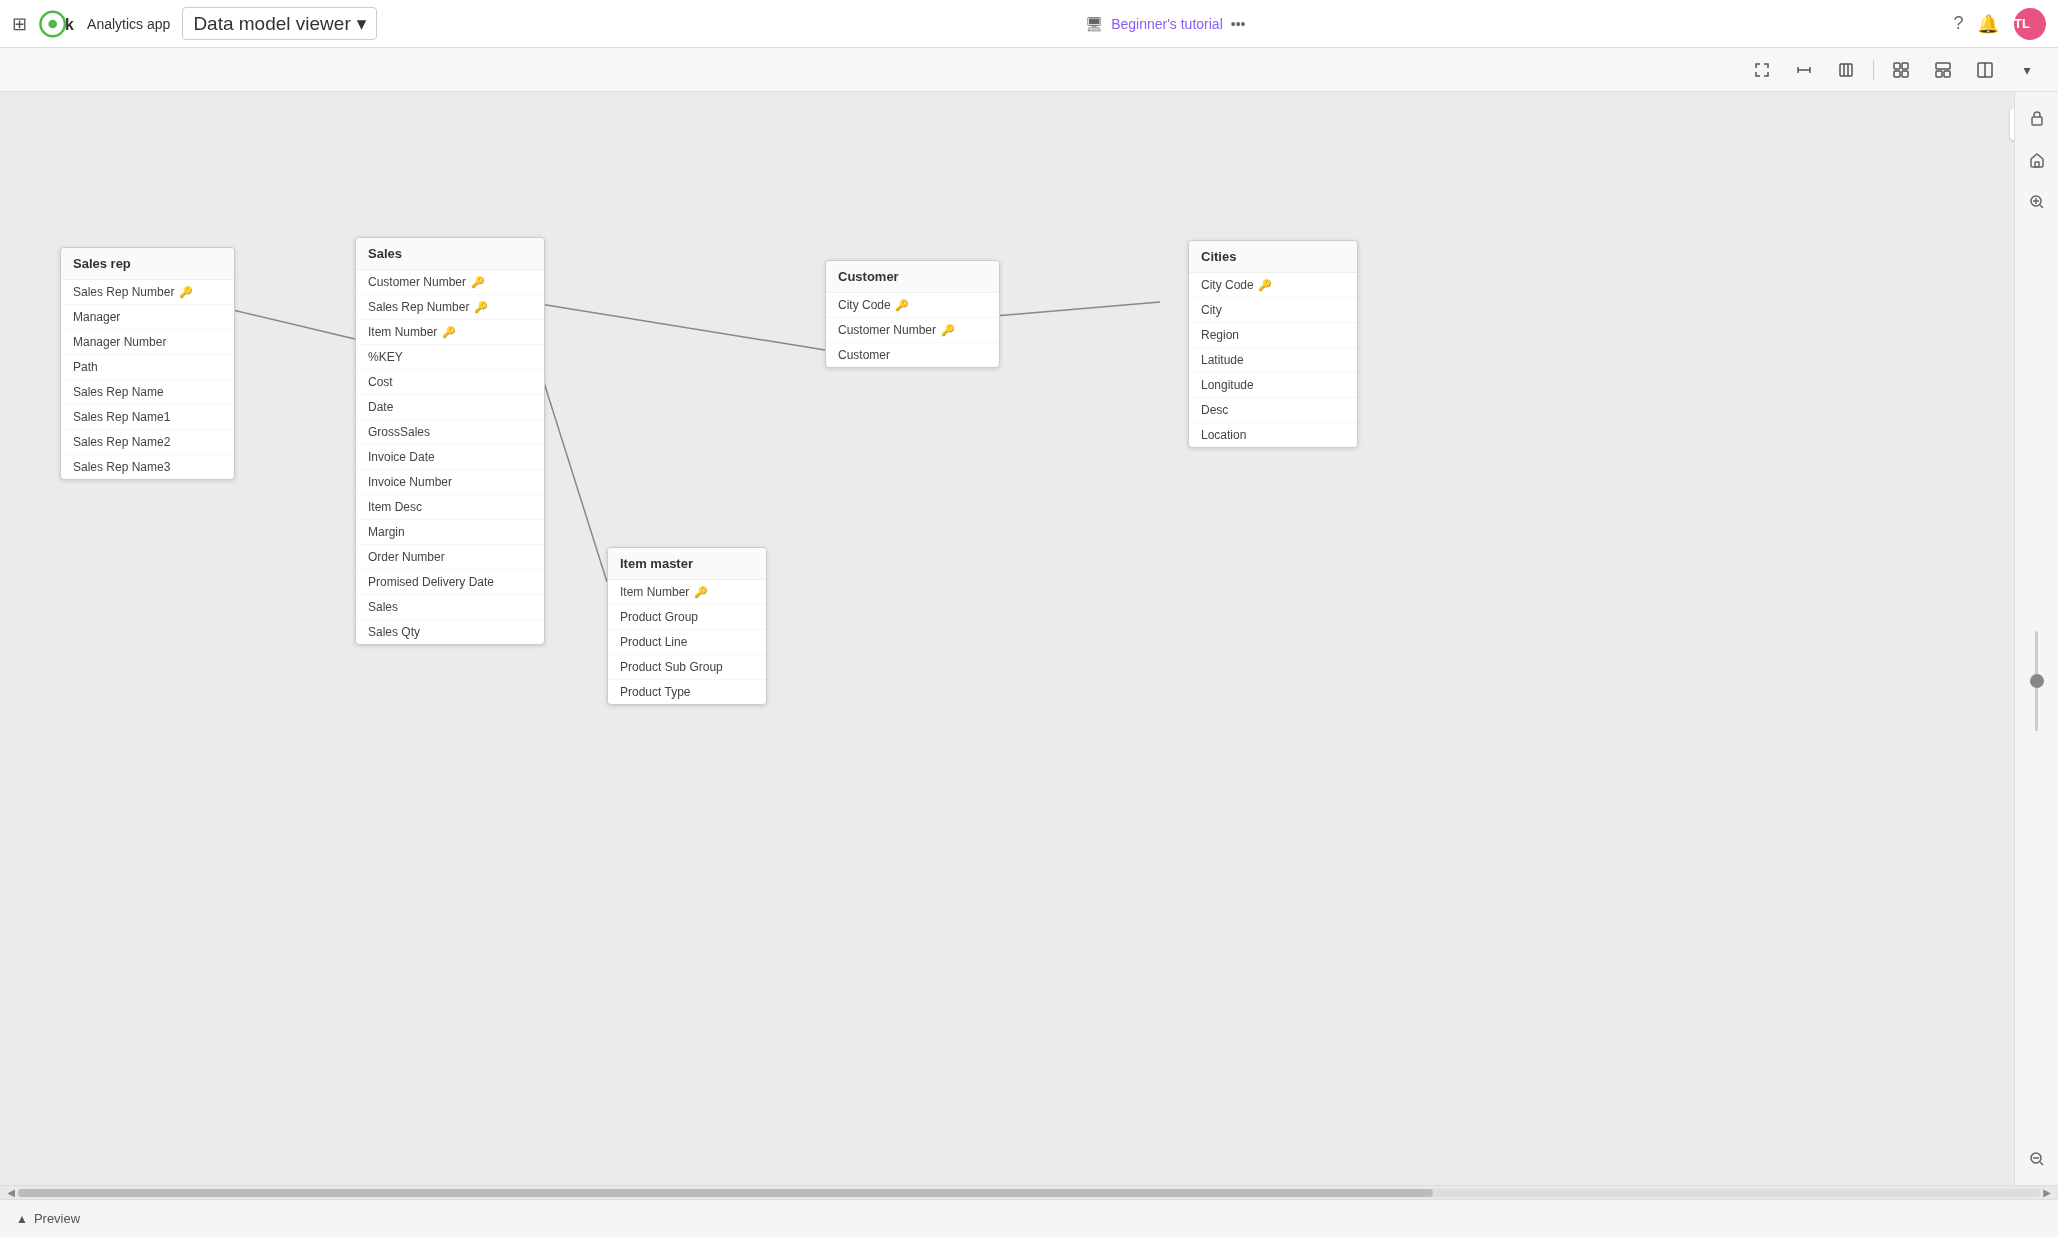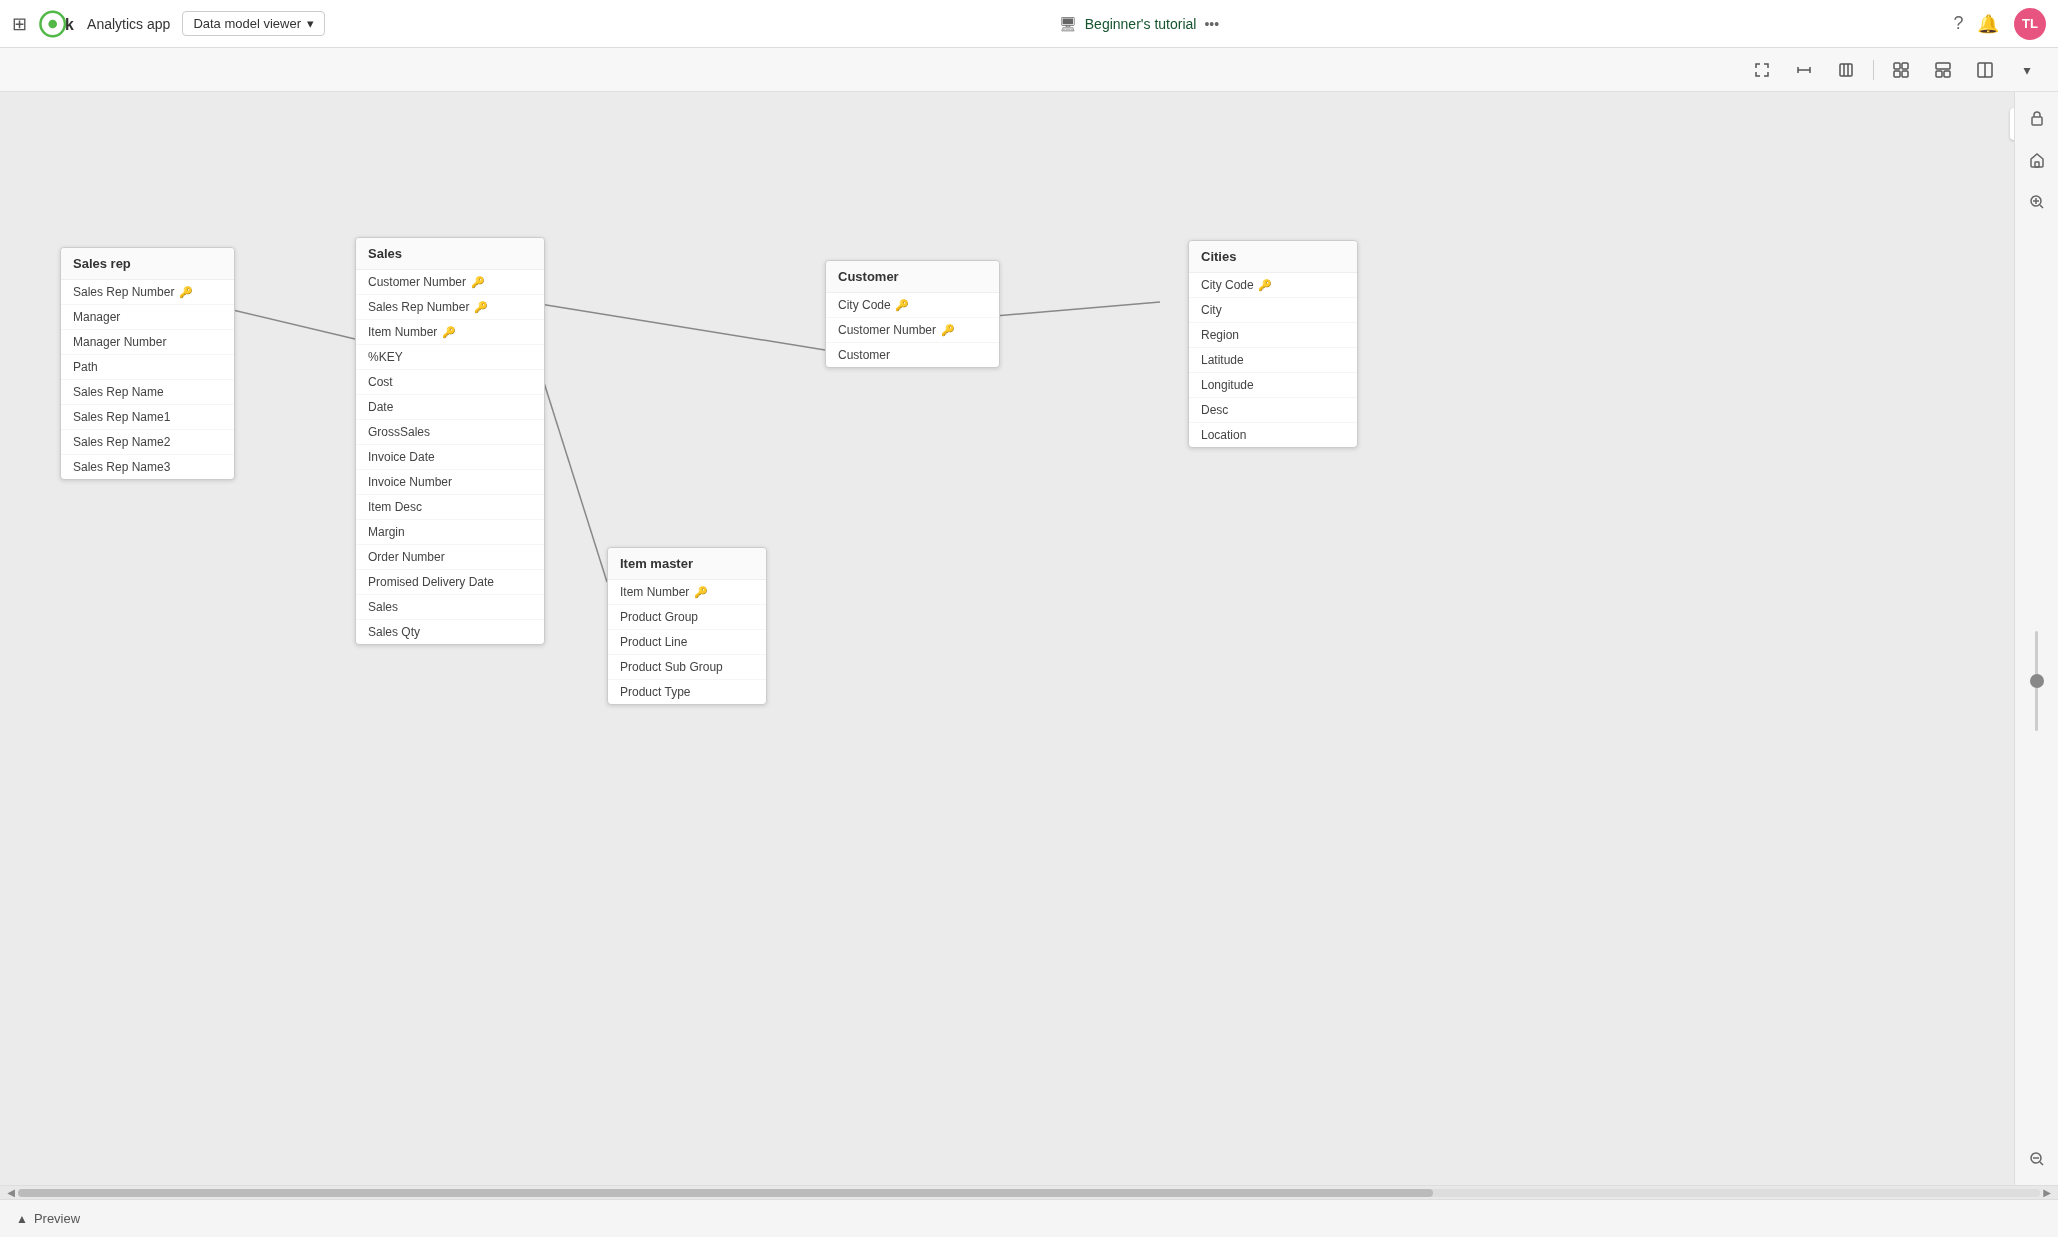--- a/index.html
+++ b/index.html
@@ -17,32 +17,32 @@
       flex-shrink: 0;
       z-index: 10;
     }
     .topnav-grid-icon { font-size: 18px; color: #555; cursor: pointer; }
     .topnav-logo { display: flex; align-items: center; gap: 6px; }
     .topnav-logo-svg { width: 36px; height: 28px; }
     .topnav-app-name { font-size: 14px; color: #333; font-weight: 400; text-align: right; }
     .topnav-dropdown {
       display: flex; align-items: center; gap: 6px;
       border: 1px solid #ccc; border-radius: 4px;
-      padding: 4px 10px; font-size: 13px; color: #333; cursor: pointer;
+      padding: 4px 10px; font-size: 19px; color: #333; cursor: pointer;
     }
     .topnav-center { flex: 1; display: flex; align-items: center; justify-content: center; gap: 8px; }
     .topnav-tutorial-icon { font-size: 14px; color: #666; }
-    .topnav-tutorial-label { font-size: 14px; color: #14532d; font-weight: 500; }
+    .topnav-tutorial-label { font-size: 14px; color: #8b5cf6; font-weight: 500; }
     .topnav-more-icon { font-size: 14px; color: #666; cursor: pointer; }
     .topnav-right { display: flex; align-items: center; gap: 14px; }
     .topnav-icon-btn { font-size: 18px; color: #666; cursor: pointer; }
     .topnav-avatar {
       width: 32px; height: 32px; border-radius: 50%;
       background: #e75480; color: #fff;
-      display: flex; align-items: center; justify-content: center;
+      display: flex; align-items: center; 
       font-size: 13px; font-weight: 600; cursor: pointer;
     }
 
     
     .toolbar {
       background: #f7f7f7;
       height: 44px;
       display: flex;
       align-items: center;
       justify-content: flex-end;

